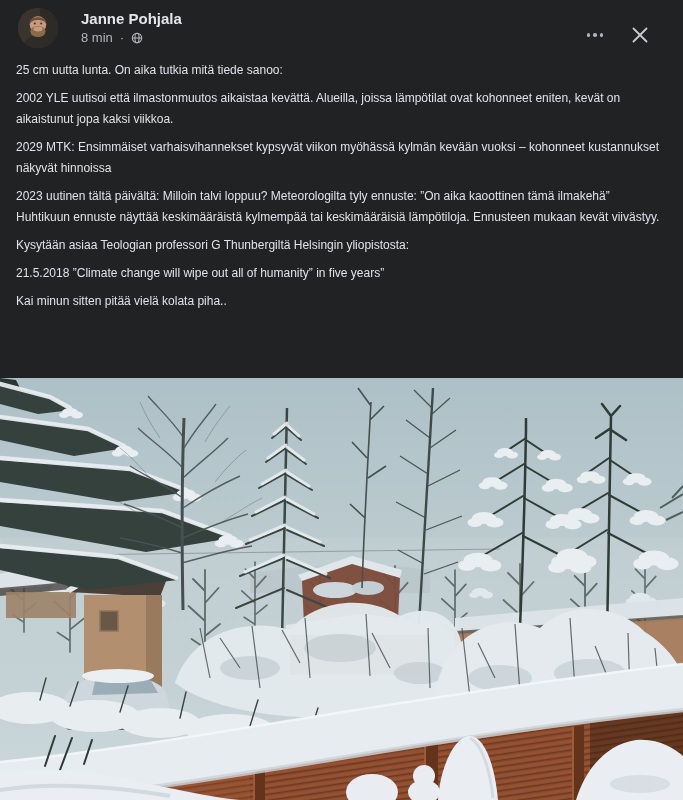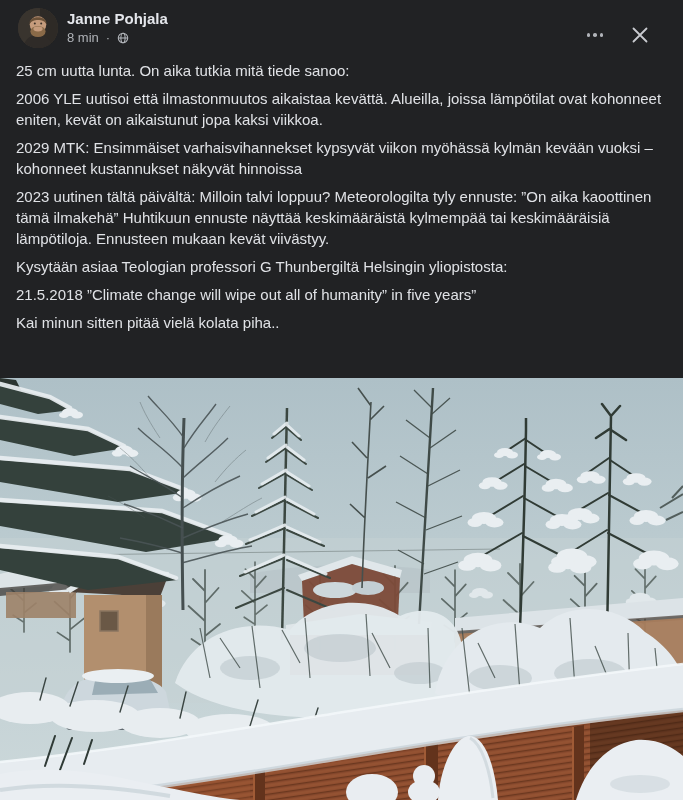--- a/index.html
+++ b/index.html
@@ -1,30 +1,30 @@
 <!DOCTYPE html>
 <html><head>
 <meta charset="utf-8">
 <style>
   html,body{margin:0;padding:0;background:#18191a;font-family:"Liberation Sans",sans-serif;}
   .card{position:relative;width:683px;height:800px;background:#212224;overflow:hidden;}
   
   .header{display:flex;align-items:flex-start;padding:8px 16px 2px 18px;}
   .avatar{width:40px;height:40px;border-radius:50%;overflow:hidden;flex:0 0 auto;cursor:pointer;background:#3a3632;}
   .avatar svg{display:block;}
-  .hmeta{margin-left:9px;flex:1;min-width:0;padding-top:1px;}
+  .hmeta{margin-left:23px;flex:1;min-width:0;padding-top:1px;}
   .name{color:#e4e6eb;font-size:15px;font-weight:700;line-height:19px;cursor:pointer;}
   .sub{color:#b0b3b8;font-size:13px;line-height:17px;display:flex;align-items:center;gap:7px;margin-top:1px;}
   .sub .t{cursor:pointer;}
   .controls{display:flex;align-items:center;gap:16px;padding:12px 12px 0 0;}
   .iconbtn{background:none;border:none;padding:4px;margin:0;cursor:pointer;display:flex;align-items:center;justify-content:center;}
   .dots{display:flex;align-items:center;}
   .dots span{width:3.5px;height:3.5px;border-radius:50%;background:#b0b3b8;display:inline-block;margin:0 1.6px;}
   
-  .body{padding:8px 16px 0 16px;color:#e0e2e6;font-size:15px;line-height:21px;}
+  .body{padding:8px 16px 0 16px;color:#e0e2e6;font-size:12px;line-height:21px;}
   .body p{margin:0 0 7px 0;hyphens:manual;}
   
   .photo{position:absolute;left:0;top:378px;width:683px;height:422px;cursor:pointer;line-height:0;}
   .photo svg{display:block;}
 </style>
 </head>
 <body>
 
 <div class="card">
 
@@ -63,21 +63,21 @@
       <button class="iconbtn" aria-label="Close">
         <svg width="22" height="22" viewBox="0 0 22 22">
           <path d="M4.5,4.5 L17.5,17.5 M17.5,4.5 L4.5,17.5" stroke="#c9cbd0" stroke-width="1.8" stroke-linecap="round"></path>
         </svg>
       </button>
     </div>
   </div>
 
   <div class="body">
     <p>25 cm uutta lunta. On aika tutkia mitä tiede sanoo:</p>
-    <p>2006 YLE uutisoi että ilmastonmuutos aikaistaa kevättä. Alueilla, joissa lämpötilat ovat kohonneet eniten, kevät on aikaistunut jopa kaksi viikkoa.</p>
+    <p>2002 YLE uutisoi että ilmastonmuutos aikaistaa kevättä. Alueilla, joissa lämpötilat ovat kohonneet eniten, kevät on aikaistunut jopa kaksi viikkoa.</p>
     <p>2029 MTK: Ensimmäiset varhaisvihannekset kypsyvät viikon myöhässä kylmän kevään vuoksi – ko­honneet kustannukset näkyvät hinnoissa</p>
     <p>2023 uutinen tältä päivältä: Milloin talvi loppuu? Meteorologilta tyly ennuste: ”On aika kaoottinen tämä ilmakehä” Huhtikuun ennuste näyttää keskimääräistä kylmempää tai keskimääräisiä lämpötiloja. Ennusteen mukaan kevät viivästyy.</p>
     <p>Kysytään asiaa Teologian professori G Thunbergiltä Helsingin yliopistosta:</p>
     <p>21.5.2018 ”Climate change will wipe out all of humanity” in five years”</p>
     <p>Kai minun sitten pitää vielä kolata piha..</p>
   </div>
 
   <div class="photo" role="img" aria-label="Winter view from a balcony: thick fresh snow on a wooden slat railing, snow-laden pines and bare birch trees, houses and a snow-covered car in the background under a grey sky">
     <svg viewBox="0 0 683 422" width="683" height="422" preserveAspectRatio="none">
       <defs>

